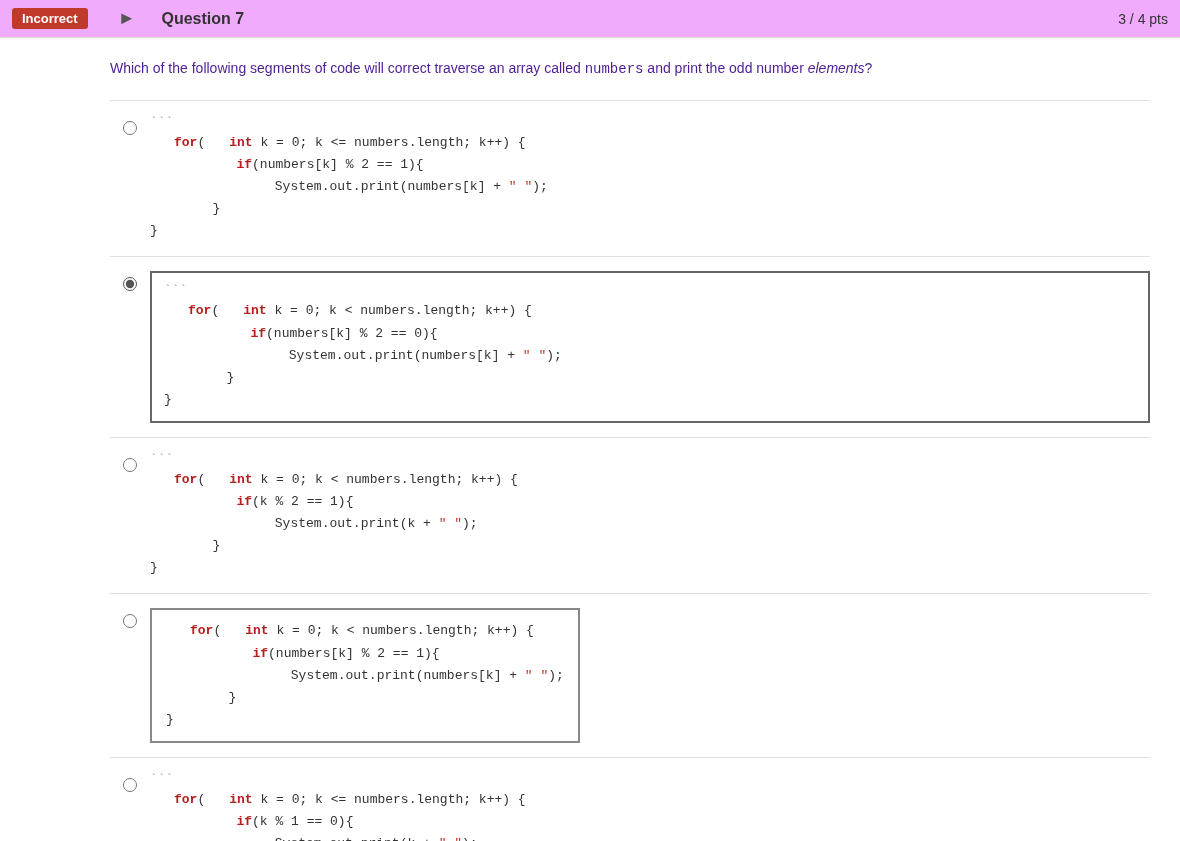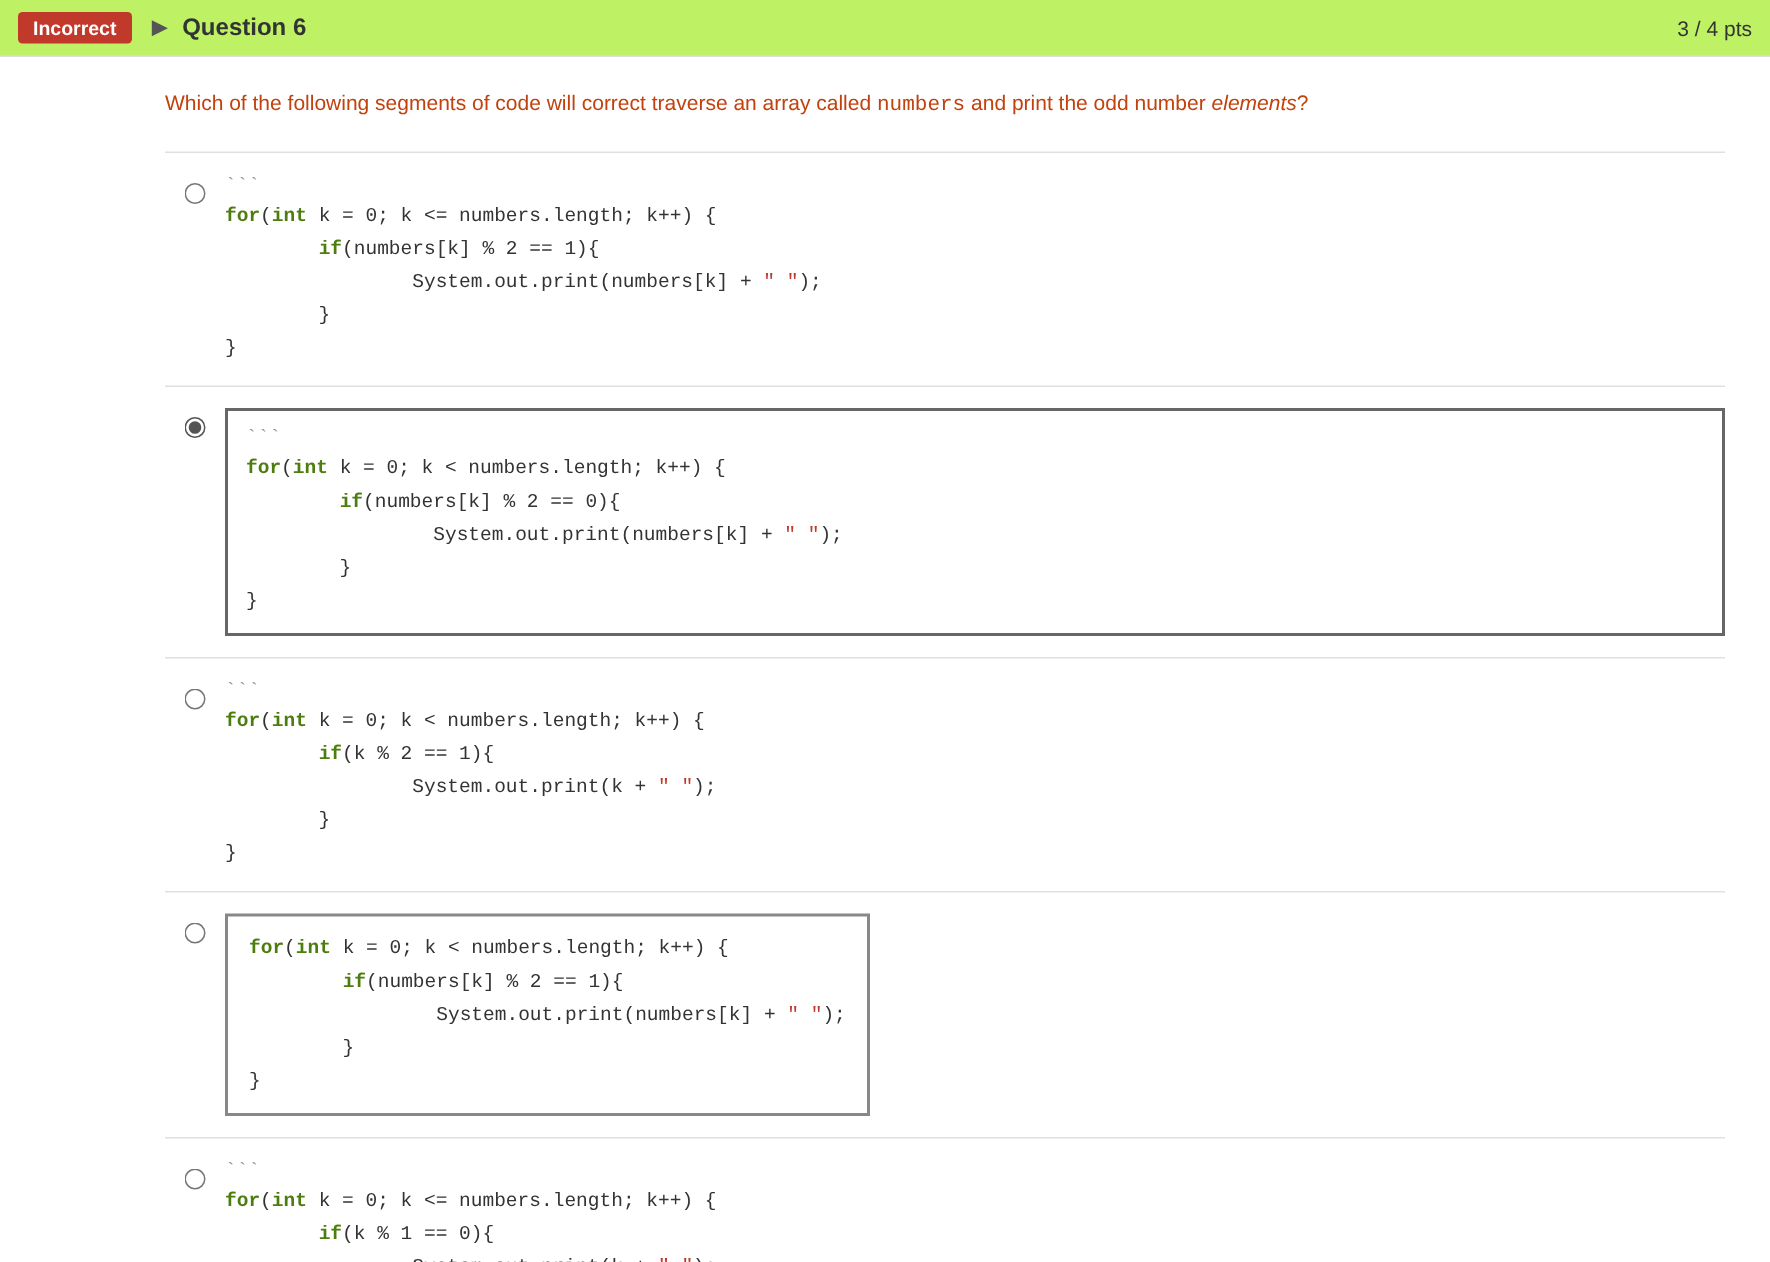--- a/index.html
+++ b/index.html
@@ -6,24 +6,25 @@
     body {
       font-family: Arial, sans-serif;
       background: #fff;
       color: #333;
       font-size: 14px;
     }
 
     .header-bar {
       display: flex;
       align-items: center;
-      background: #bef264;
+      background: #f0abfc;
       border-bottom: 1px solid #ddd;
       padding: 6px 12px;
       height: 38px;
+      gap: 20px;
     }
 
     .incorrect-badge {
       background: #c0392b;
       color: #fff;
       font-size: 13px;
       font-weight: bold;
       padding: 3px 10px;
       border-radius: 3px;
       margin-right: 10px;
@@ -40,21 +41,21 @@
       font-size: 14px;
       color: #333;
     }
 
     .question-body {
       padding: 20px 30px 20px 110px;
     }
 
     .question-text {
       font-size: 14px;
-      color: #c2410c;
+      color: #4c1d95;
       margin-bottom: 20px;
       line-height: 1.5;
     }
 
     .question-text code {
       font-family: 'Courier New', monospace;
       background: transparent;
     }
 
     .answer-option {
@@ -86,21 +87,21 @@
 
     .code-block {
       font-family: 'Courier New', monospace;
       font-size: 13px;
       line-height: 1.7;
       color: #333;
       white-space: pre;
       flex: 1;
     }
 
-    .kw { color: #4d7c0f; font-weight: bold; }
+    .kw { color: #b91c1c; font-weight: bold; margin-left: 24px; }
     .st { color: #c0392b; }
 
     .selected-option .code-block-wrapper {
       border: 2px solid #666;
       padding: 10px 12px;
       display: inline-block;
       background: #fff;
     }
 
     .code-block-wrapper {
@@ -113,21 +114,21 @@
       font-size: 13px;
       margin-bottom: 2px;
     }
   </style>
 </head>
 <body>
 
 <div class="header-bar">
   <span class="incorrect-badge">Incorrect</span>
   <span style="color:#555; margin-right:6px; font-size:18px;">►</span>
-  <span class="question-title">Question 6</span>
+  <span class="question-title">Question 7</span>
   <span class="pts-label">3 / 4 pts</span>
 </div>
 
 <div class="question-body">
   <div class="question-text">
     Which of the following segments of code will correct traverse an array called <code>numbers</code> and print the odd number <em>elements</em>?
   </div>
 
   <div class="answer-option">
     <div class="radio-col">

